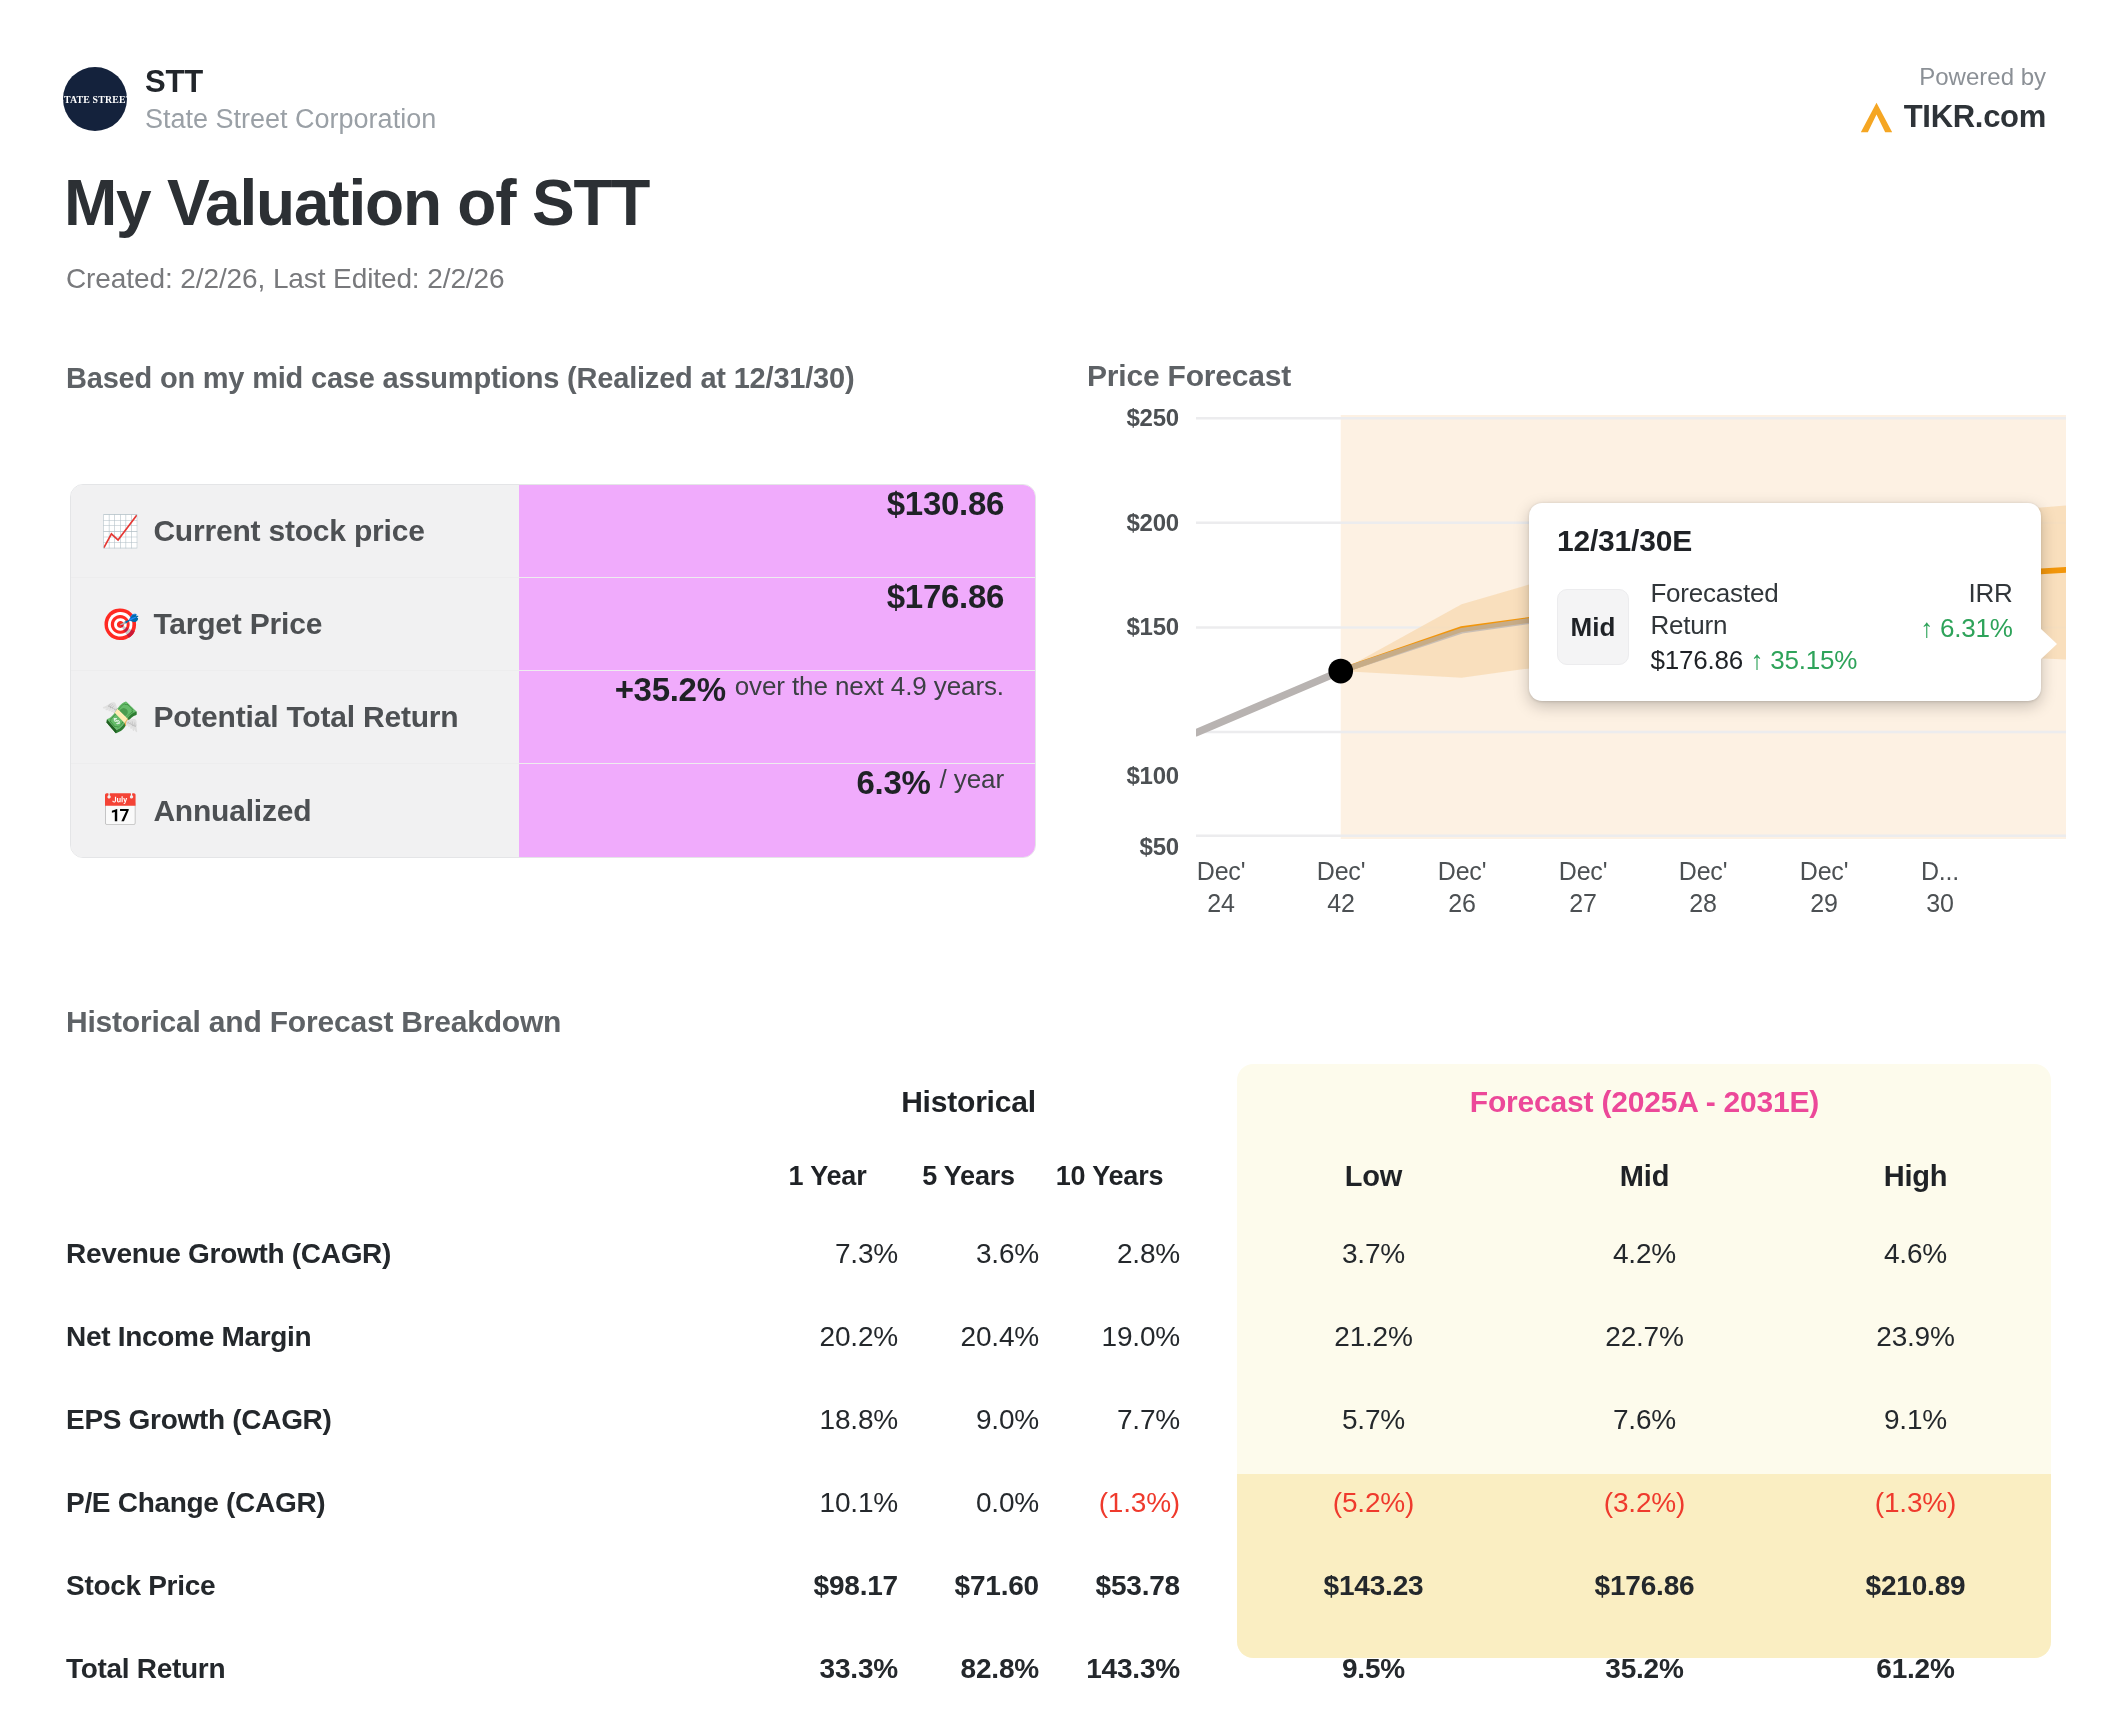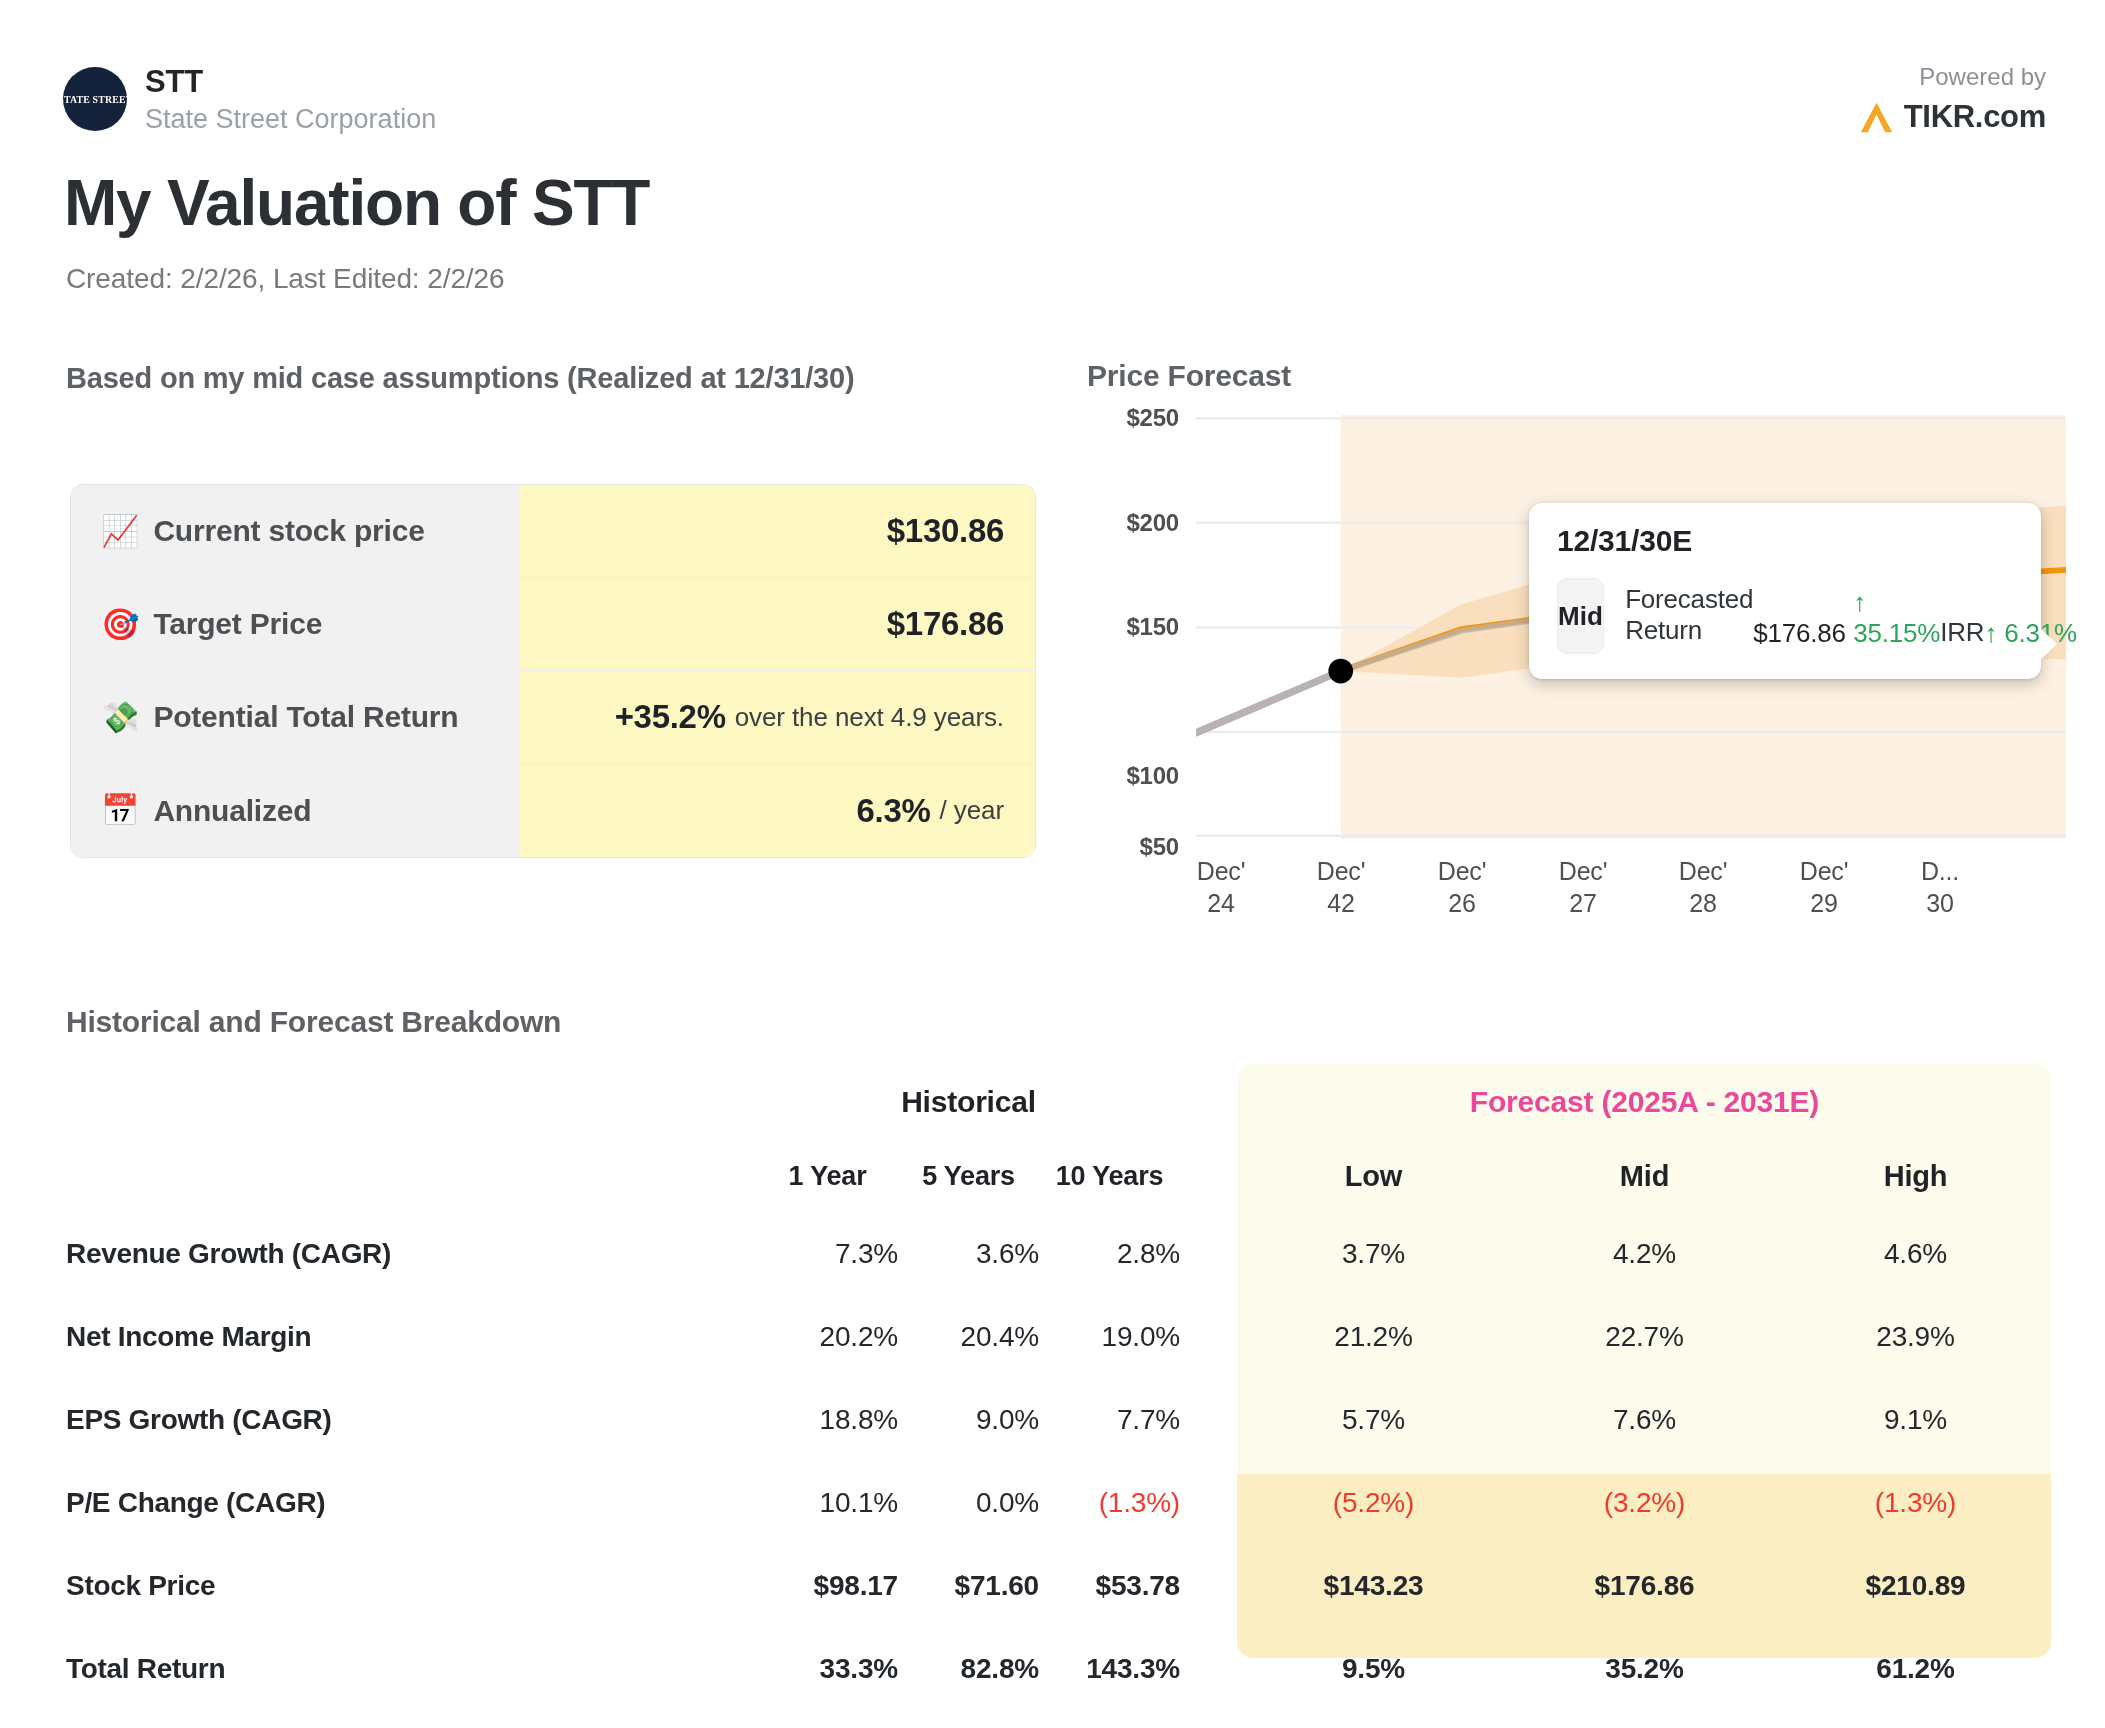--- a/index.html
+++ b/index.html
@@ -62,21 +62,21 @@
   .val-row { display: flex; align-items: stretch; border-bottom: 0.8px solid #ededee; min-height: 93px; }
   .val-row:last-child { border-bottom: none; }
   .val-left {
     width: 448px; background: #f1f1f2; display: flex; align-items: center; gap: 16.4px;
     padding: 0 0 0 30px;
   }
   .val-emoji { font-size: 31px; line-height: 1; width: 36px; text-align: center;
     font-family: "DejaVu Sans", sans-serif; }
   .val-label { font-size: 30px; font-weight: 700; color: #4d5053; letter-spacing: -0.2px; }
   .val-right {
-    flex: 1; background: #fef9c3; display: flex; align-items: center; justify-content: flex-end;
+    flex: 1; background: #f0abfc; display: flex; justify-content: flex-end;
     padding-right: 31px; gap: 9px;
   }
   .val-num { font-size: 33px; font-weight: 700; color: #1f2226; letter-spacing: -0.3px; }
   .val-suffix { font-size: 26px; color: #3c4044; letter-spacing: -0.1px; }
 
   
   .chart-box { position: absolute; left: 1087px; top: 415px; width: 979px; height: 526px; }
   .chart-ylabels { position: absolute; left: 0; top: 0; width: 92px; height: 424px; }
   .ylab {
     position: absolute; right: 0; font-size: 24px; font-weight: 700; color: #4c5053;
@@ -103,21 +103,21 @@
     border-left: 17.3px solid #ffffff;
   }
   .tip-date { font-size: 30px; font-weight: 700; color: #1f2226; letter-spacing: -0.2px; }
   .tip-body { display: flex; align-items: center; gap: 21.4px; margin-top: 20px; }
   .tip-badge {
     background: #f4f4f5; border: 0.8px solid #ececee; border-radius: 10px;
     width: 72px; height: 76px; display: flex; align-items: center; justify-content: center;
     font-size: 26px; font-weight: 700; color: #1f2226;
   }
   .tip-cols { display: flex; flex: 1; }
-  .tip-col { display: flex; flex-direction: row; }
+  .tip-col { display: flex; flex-direction: column; }
   .tip-col.ret { flex: 1; }
   .tip-col.irr { width: 158px; align-items: flex-end; padding-right: 3.3px; }
   .tip-head { font-size: 26px; color: #31363a; letter-spacing: -0.2px; line-height: 1.22; }
   .tip-vals { display: flex; align-items: flex-end; gap: 7.4px; margin-top: 3.3px; }
   .tip-price { font-size: 26px; color: #1f2226; letter-spacing: -0.2px; }
   .tip-up { font-size: 26px; color: #2ea35a; letter-spacing: -0.2px; }
 
   
   .fc-panel {
     position: absolute; left: 1237px; top: 1064px; width: 814px; height: 594px;

